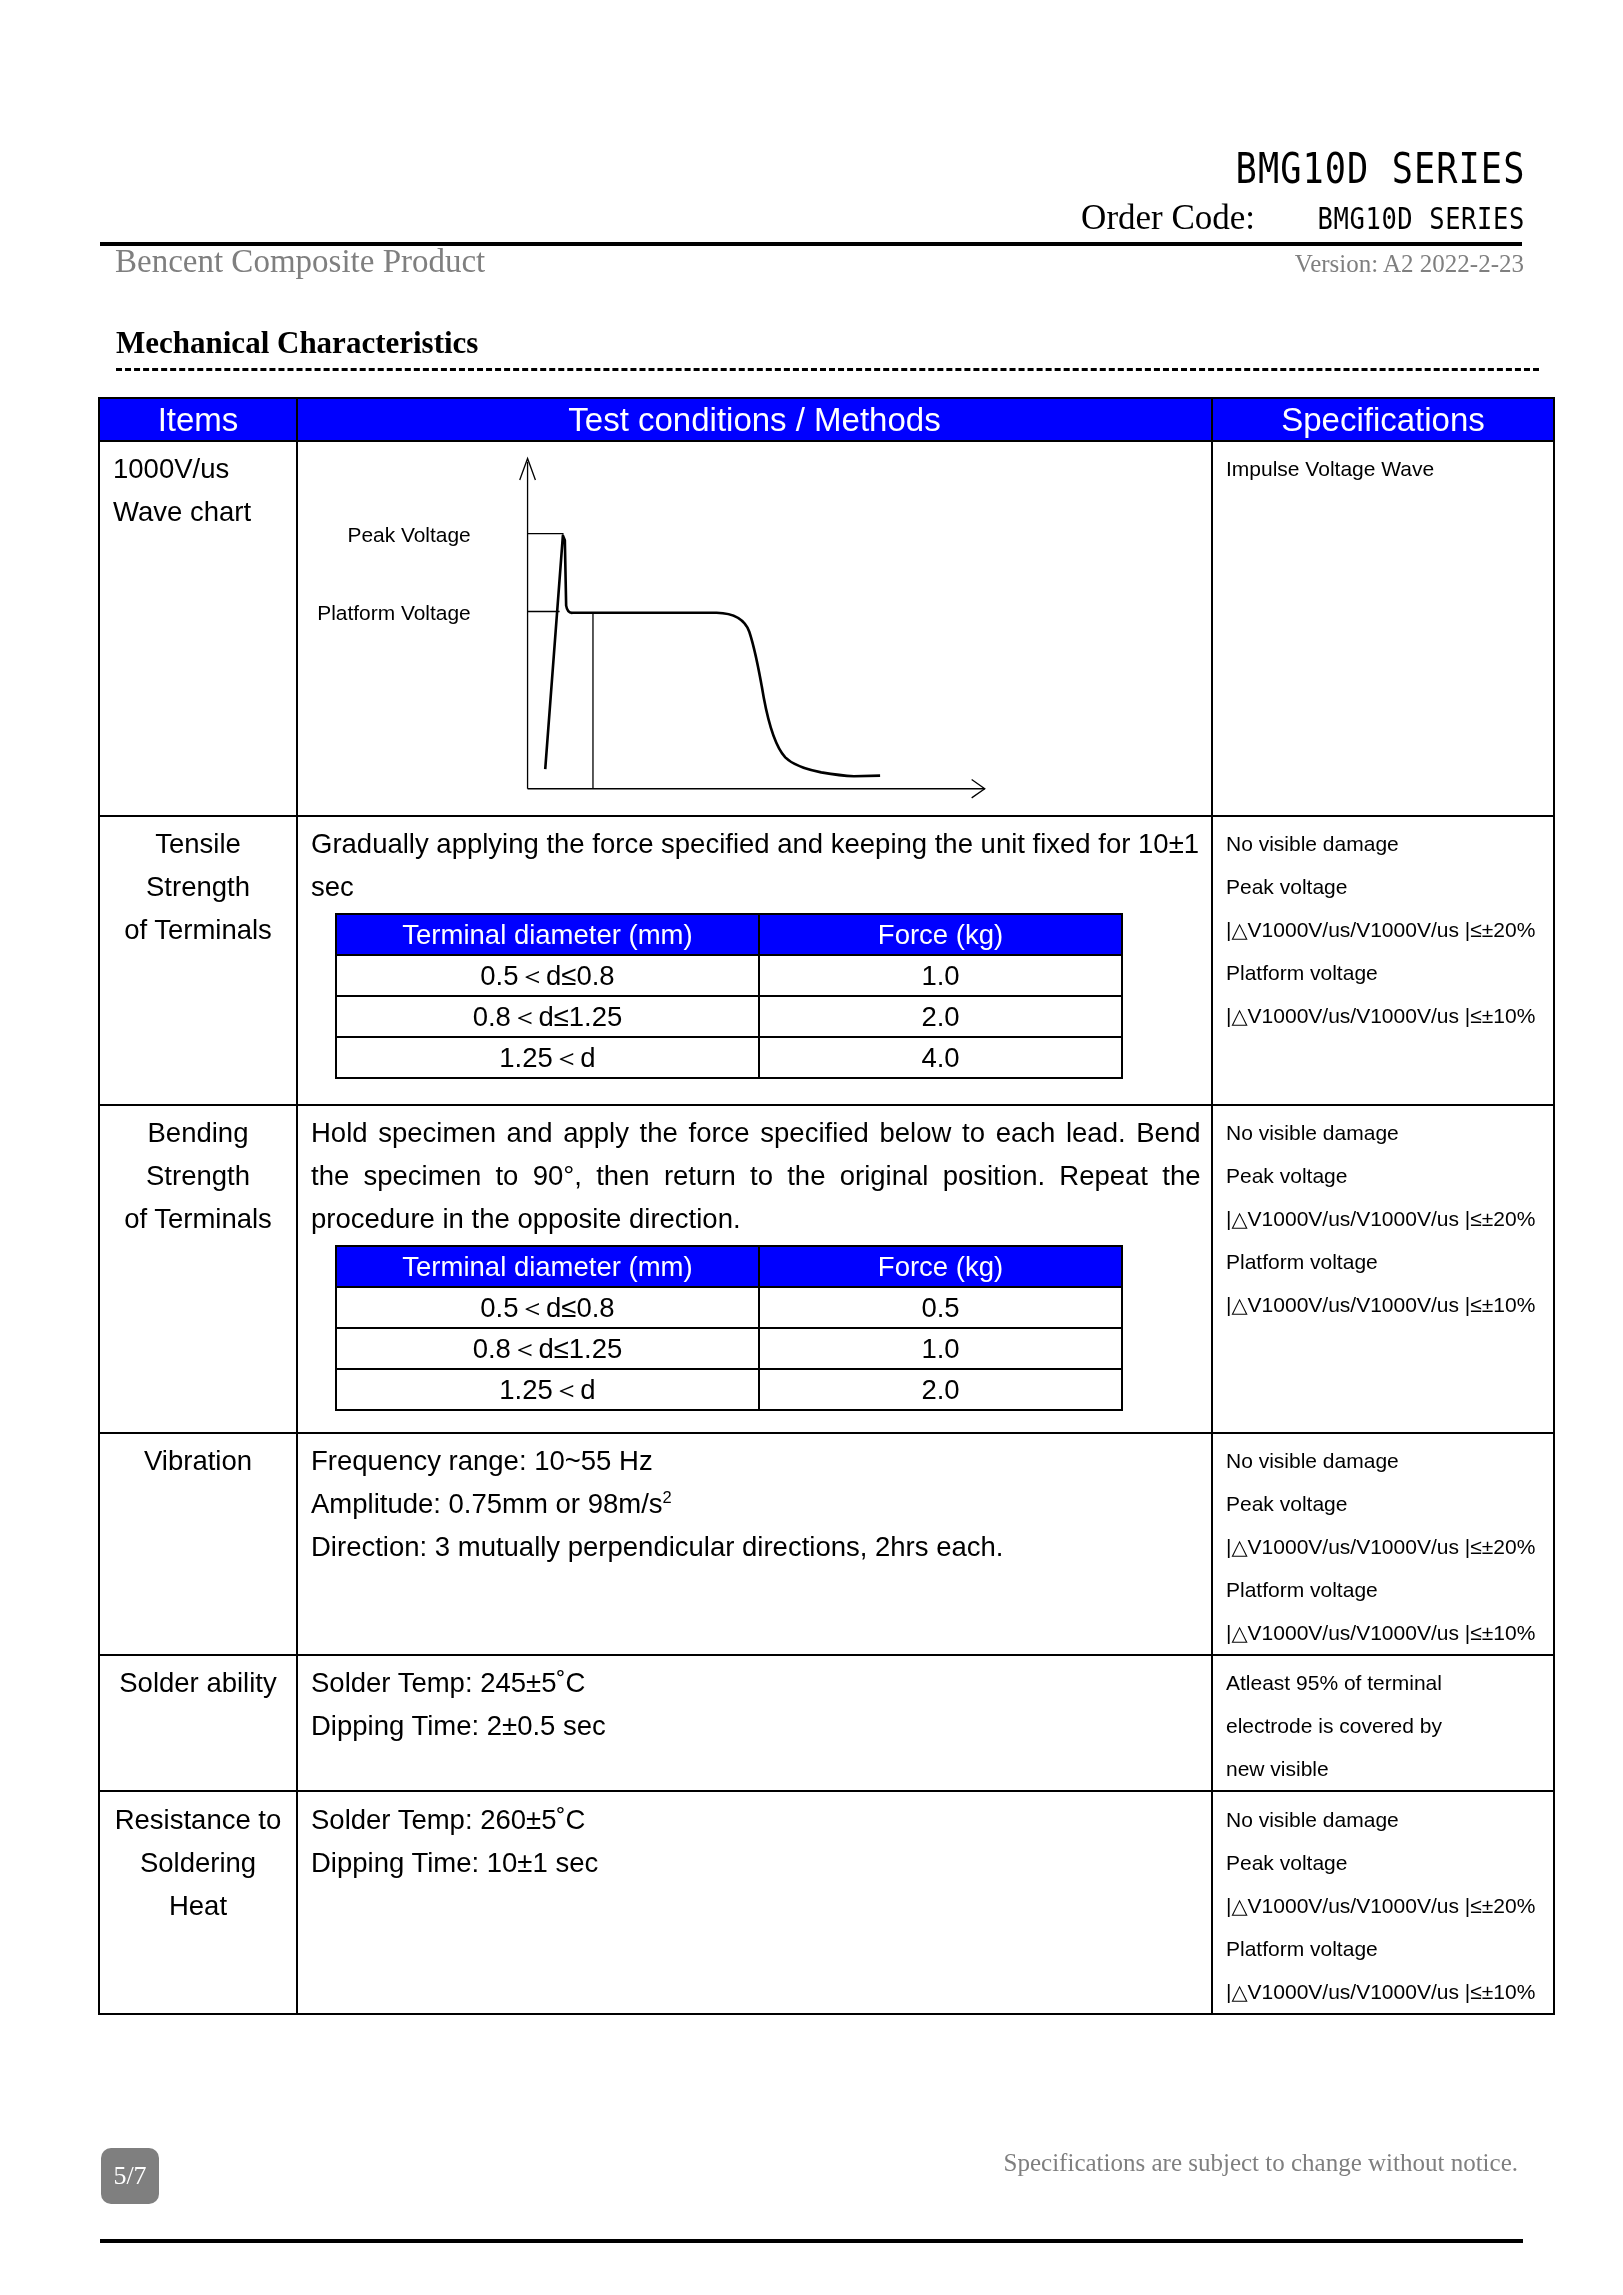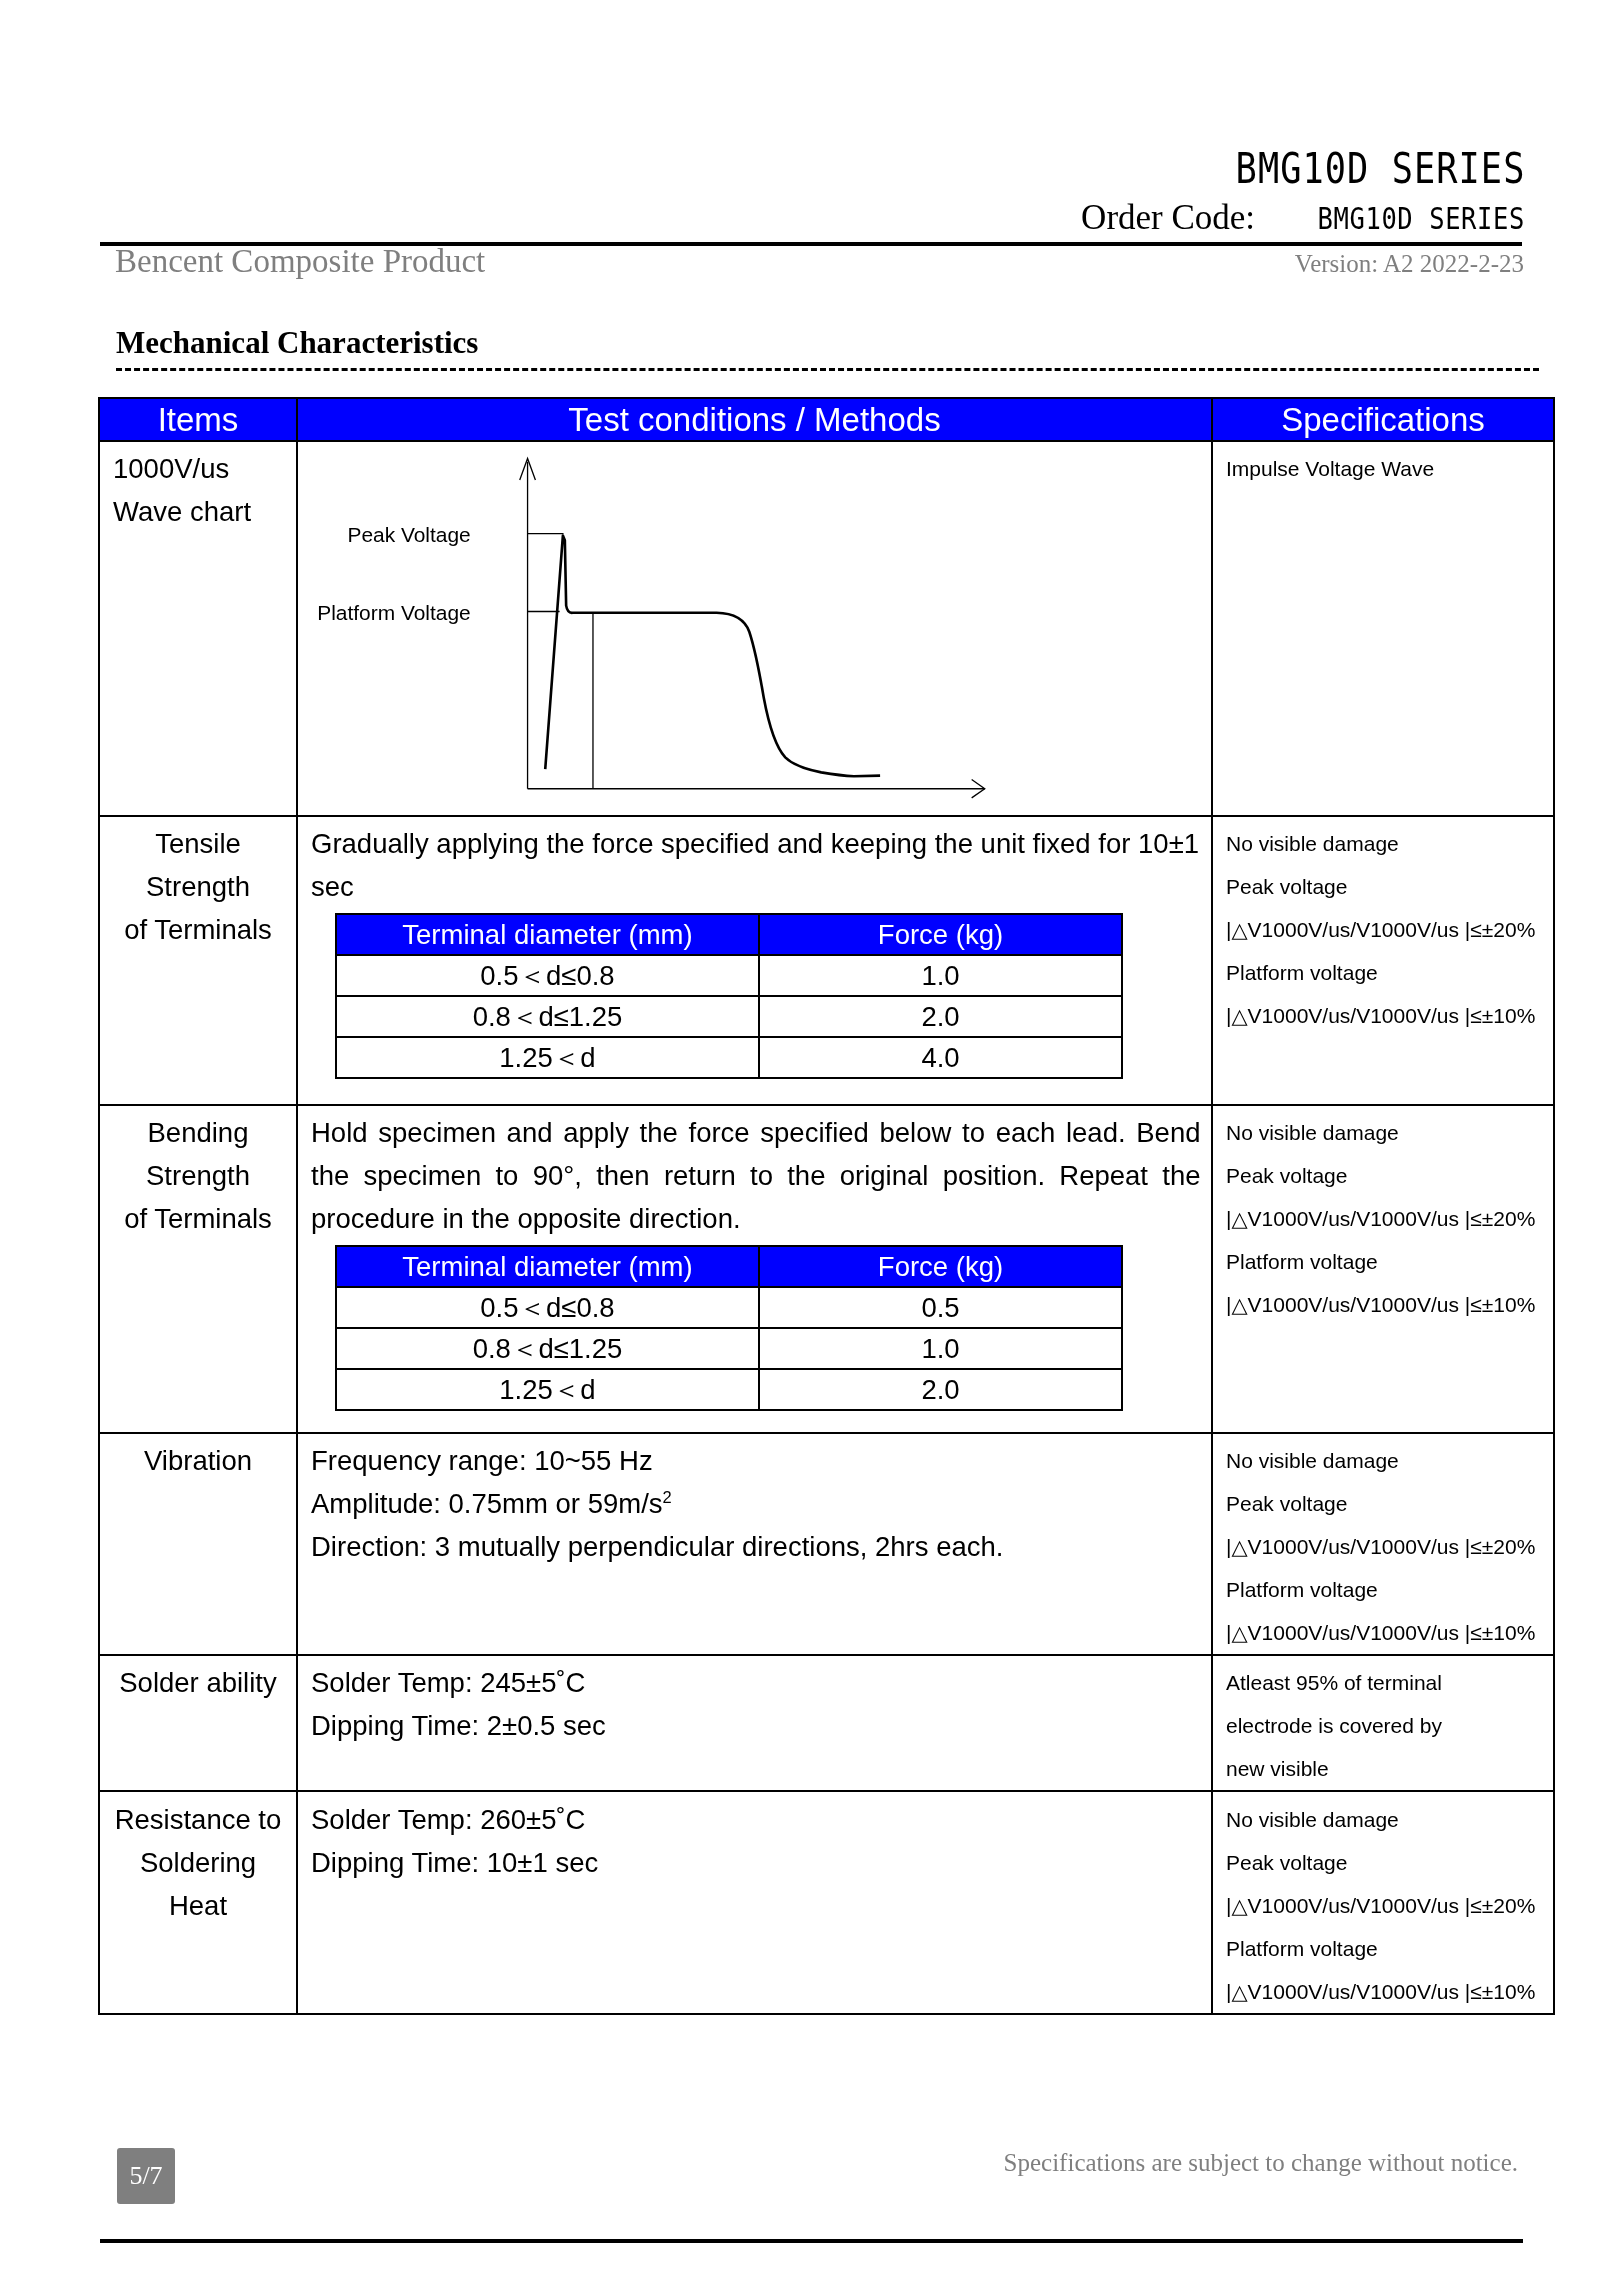--- a/index.html
+++ b/index.html
@@ -44,21 +44,21 @@
   .force-table .c2 { width: 363px; }
 
   
   #wave-chart-wrap { position: relative; height: 373px; }
   #wave-chart-wrap svg { position: absolute; left: 0; top: 0; }
   .chart-label { font-family: "Liberation Sans", "DejaVu Sans", sans-serif; font-size: 32px; fill: #000; }
 
   sup { font-size: 0.6em; line-height: 0; }
 
   
-  #page-badge { left: 101px; top: 2148px; width: 58px; height: 56px; background: #7f7f7f; border-radius: 3px; color: #fff; font-size: 26px; display: flex; align-items: center; justify-content: center; margin-left: 16px; }
+  #page-badge { left: 101px; top: 2148px; width: 58px; height: 56px; background: #7f7f7f; border-radius: 10px; color: #fff; font-size: 26px; display: flex; align-items: center; justify-content: center; }
   #footer-note { right: 105px; top: 2148px; text-align: right; color: #7f7f7f; font-size: 25px; line-height: 29px; white-space: nowrap; }
   #footer-rule { left: 100px; width: 1423px; top: 2239px; height: 3.9px; background: #000; }
 </style>
 </head>
 <body>
 
 <div id="series-title" class="abs mono">BMG10D SERIES</div>
 <div id="order-code" class="abs">
   <span class="lbl serif">Order Code:</span>
   <span class="val mono">BMG10D SERIES</span>
@@ -198,21 +198,21 @@
         <span class="line">|△V1000V/us/V1000V/us |≤±10%</span>
       </td>
     </tr>
 
     <tr style="height:211px">
       <td class="item-cell">
         <span class="line">Vibration</span>
       </td>
       <td class="test-cell">
         <span class="line">Frequency range: 10~55 Hz</span>
-        <span class="line"><span>Amplitude: 0.75mm or 59m/s</span><sup>2</sup></span>
+        <span class="line"><span>Amplitude: 0.75mm or 98m/s</span><sup>2</sup></span>
         <span class="line">Direction: 3 mutually perpendicular directions, 2hrs each.</span>
       </td>
       <td class="spec-cell">
         <span class="line">No visible damage</span>
         <span class="line">Peak voltage</span>
         <span class="line">|△V1000V/us/V1000V/us |≤±20%</span>
         <span class="line">Platform voltage</span>
         <span class="line">|△V1000V/us/V1000V/us |≤±10%</span>
       </td>
     </tr>

